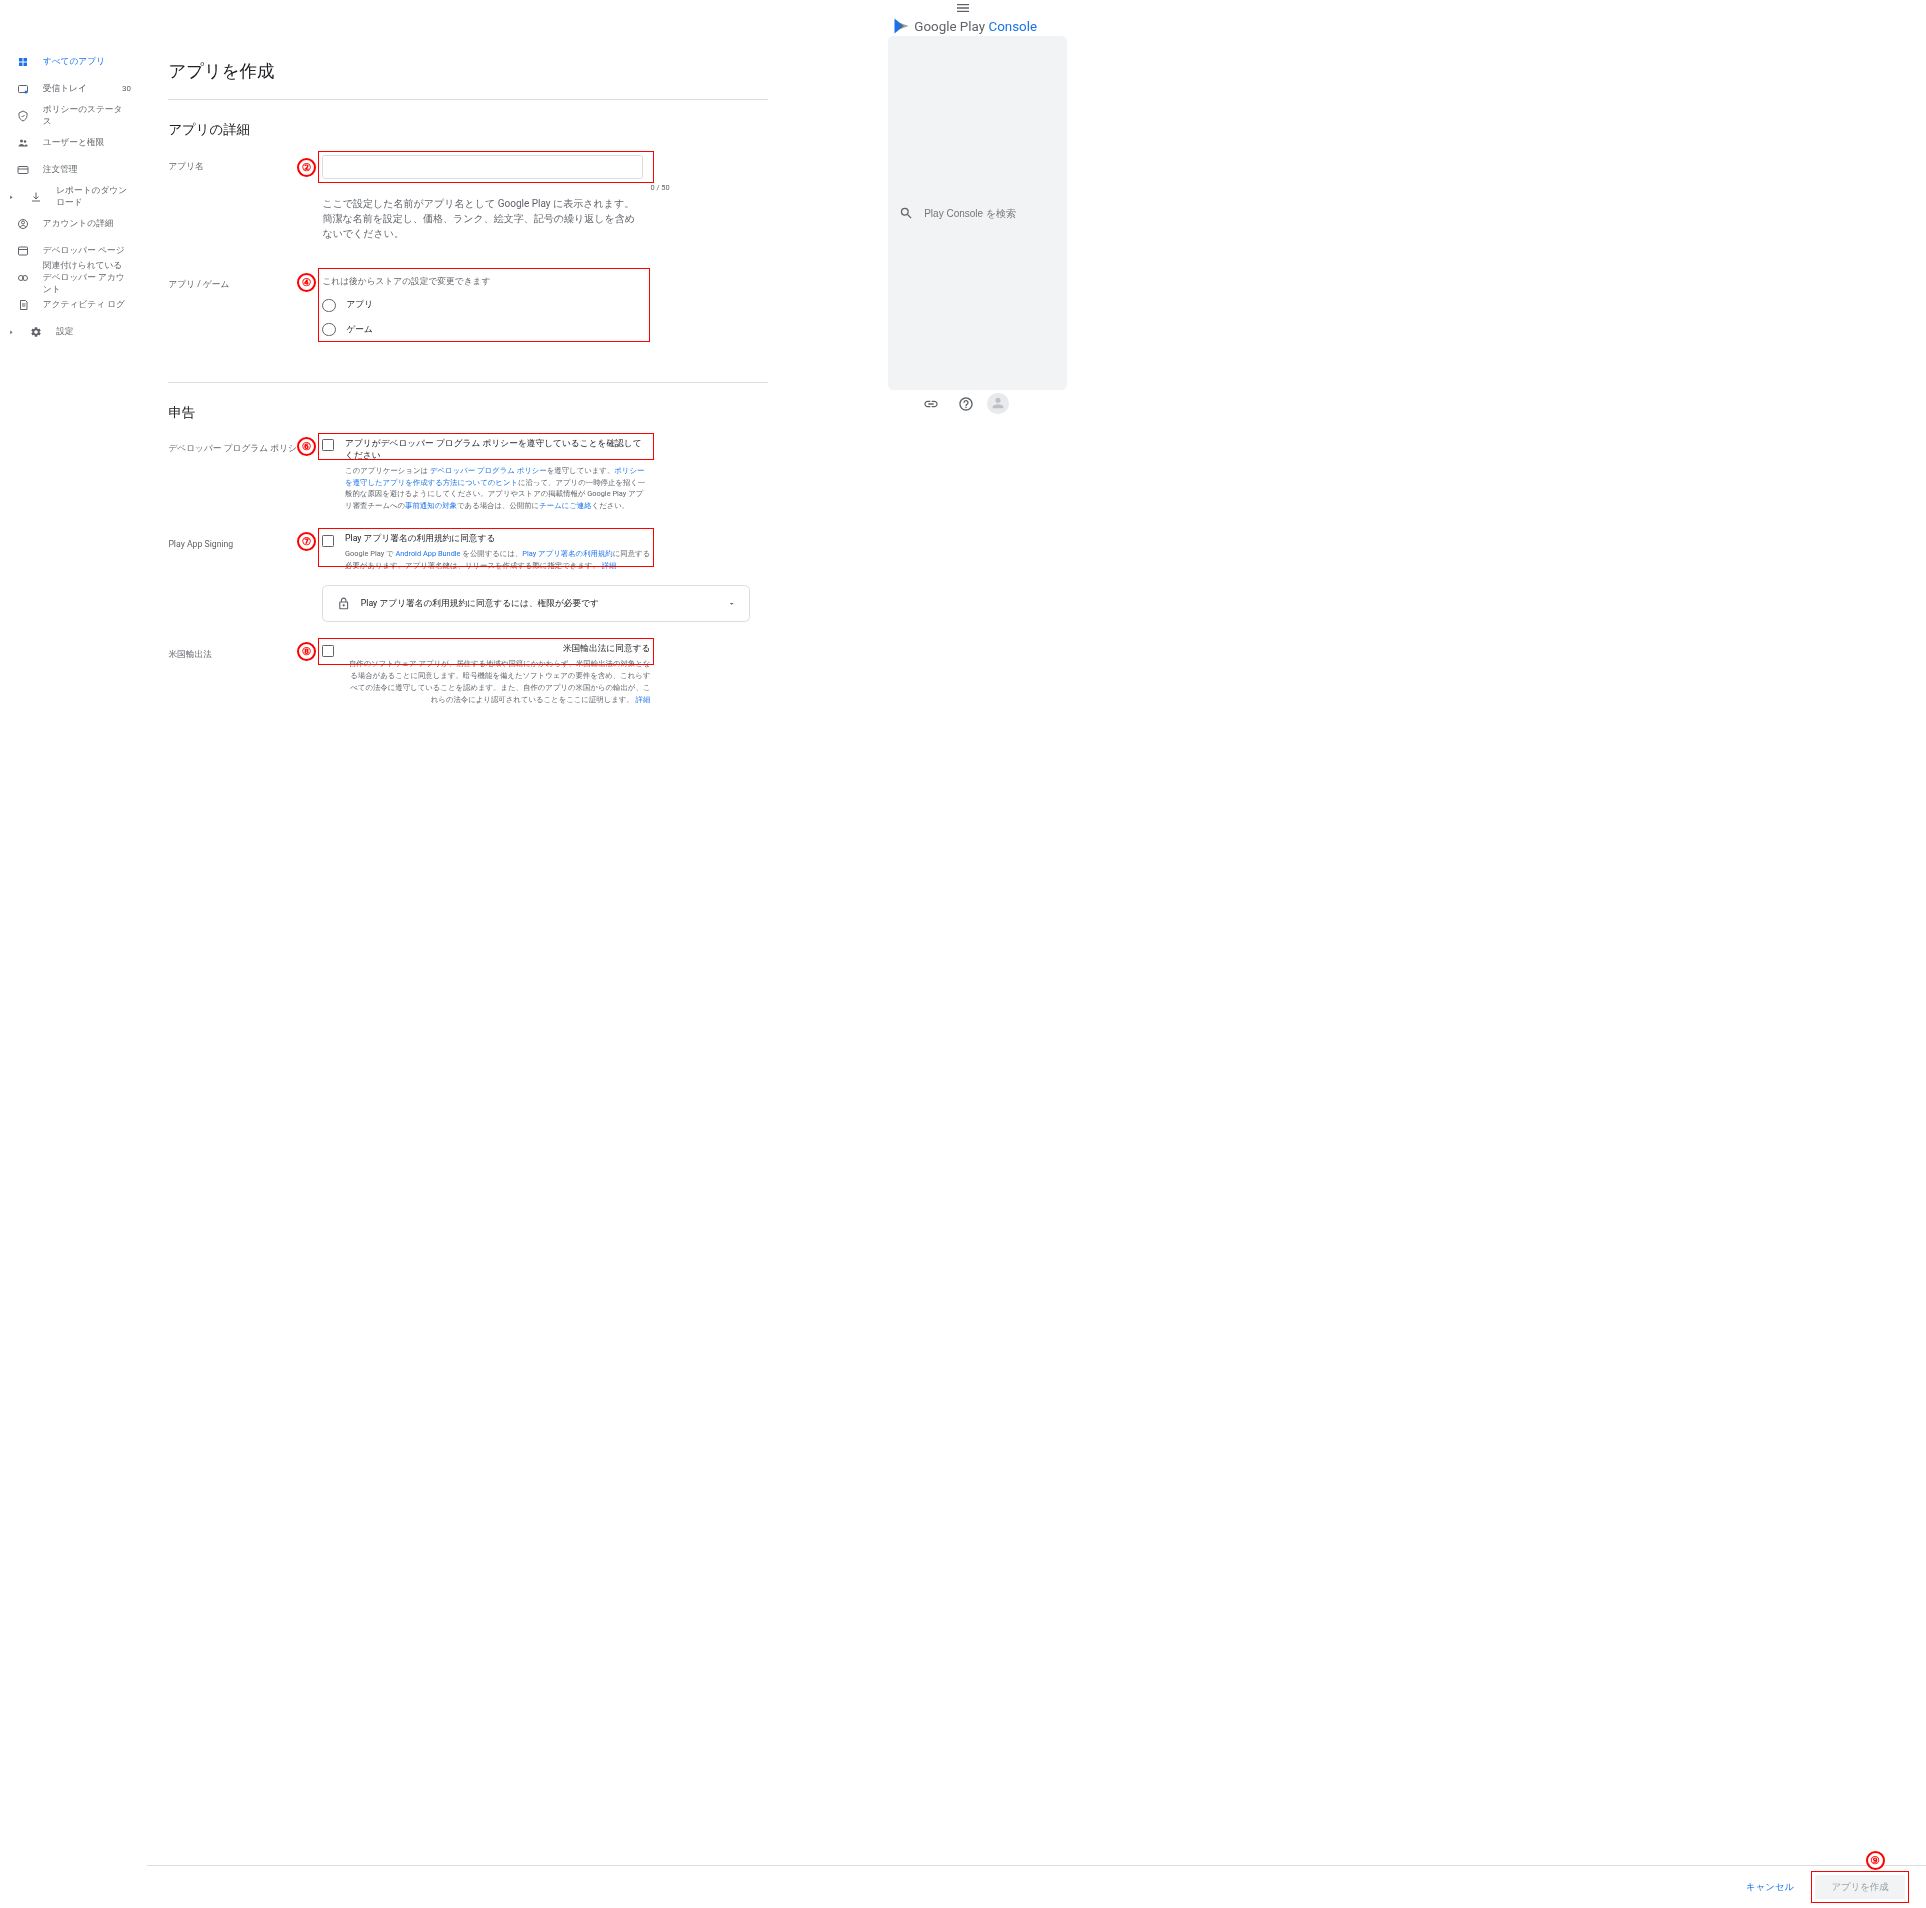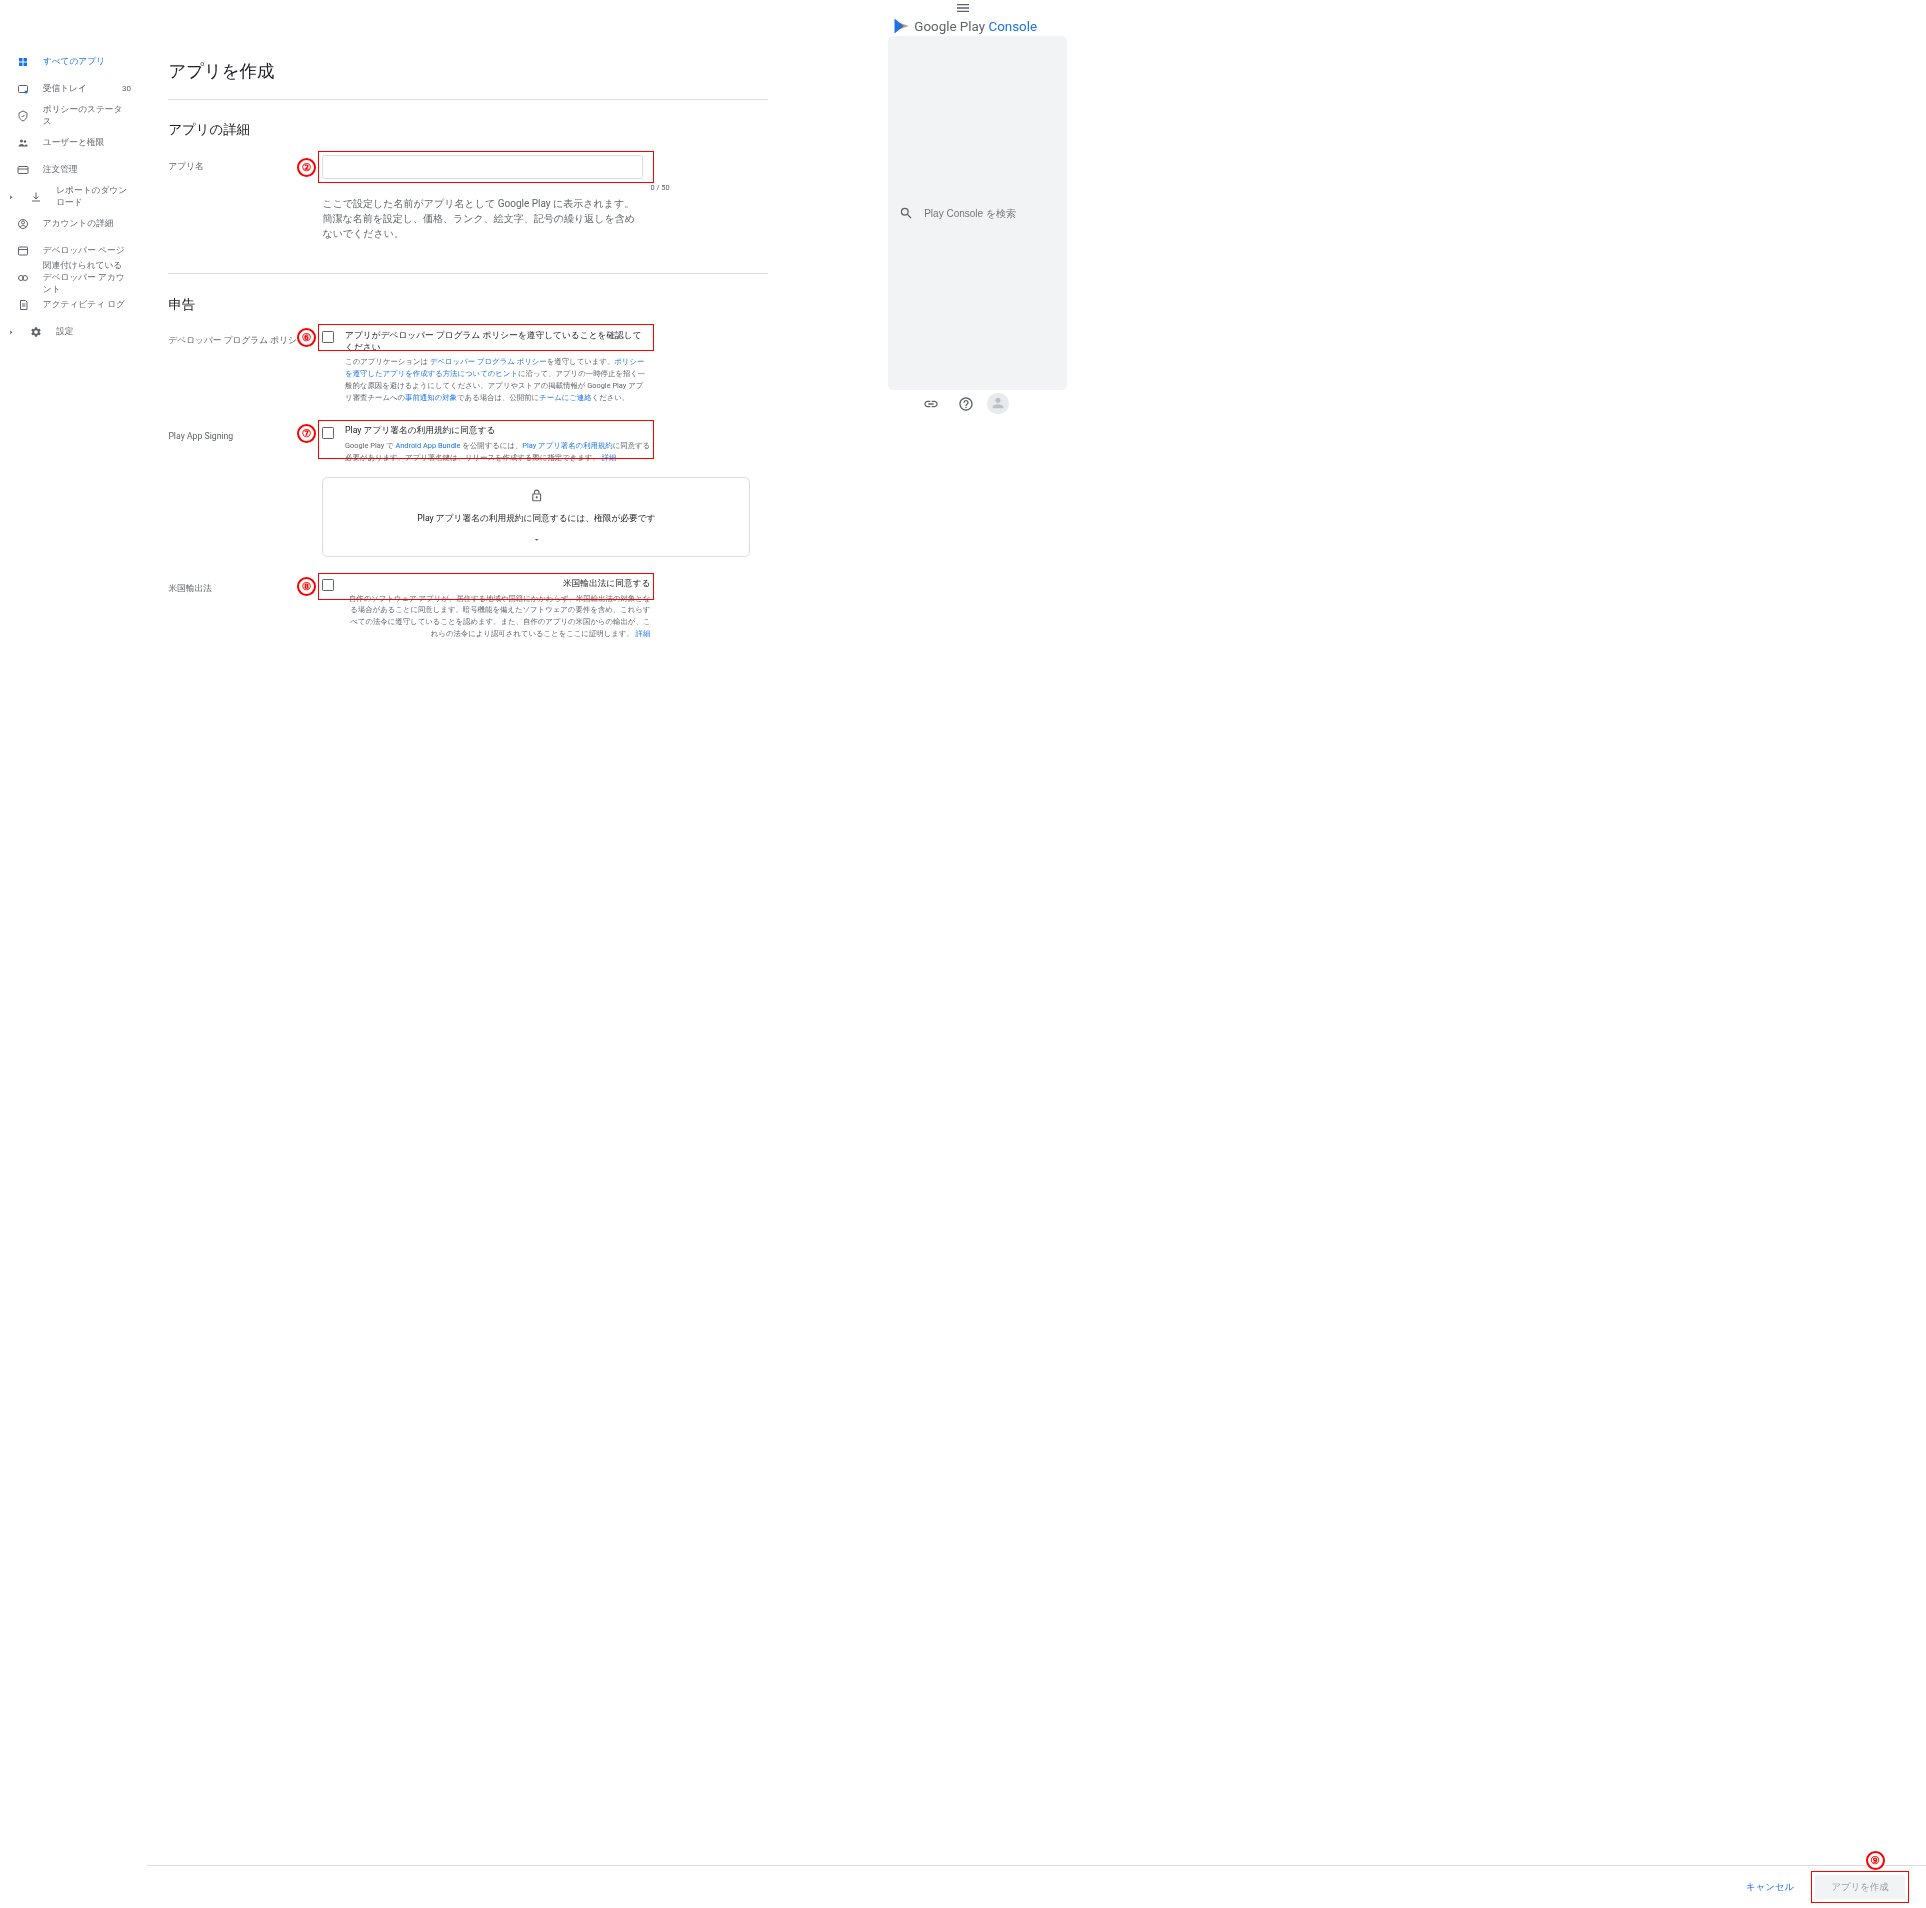--- a/index.html
+++ b/index.html
@@ -50,21 +50,21 @@
     .radio-circle { width: 13.4px; height: 13.4px; border: 1.3px solid #5f6368; border-radius: 50%; }
     .radio-label { font-size: 8.7px; }
     
     .checkbox-row { display: flex; gap: 10.7px; }
     .checkbox-box { width: 12px; height: 12px; border: 1.3px solid #5f6368; border-radius: 1.3px; flex-shrink: 0; margin-top: 1.3px; cursor: pointer; }
     .checkbox-content { flex: 1; }
     .checkbox-label { font-size: 8.7px; margin-bottom: 2.7px; }
     .checkbox-desc { font-size: 7.4px; color: #5f6368; line-height: 1.6; }
     .checkbox-desc a { color: #1a73e8; text-decoration: none; }
     
-    .expand-panel { border: 0.7px solid #dadce0; border-radius: 5.4px; padding: 10.7px 13.4px; display: flex; align-items: center; gap: 10.7px; margin-top: 13.4px; max-width: 428px; flex-direction: column; }
+    .expand-panel { border: 0.7px solid #dadce0; border-radius: 5.4px; padding: 10.7px 13.4px; display: flex; align-items: center; gap: 10.7px; margin-top: 13.4px; max-width: 428px; }
     .expand-panel-text { flex: 1; font-size: 8.7px; }
     
     .footer { position: fixed; bottom: 0; left: 147px; right: 0; height: 43px; border-top: 0.7px solid #dadce0; background: #fff; display: flex; align-items: center; justify-content: flex-end; padding: 0 21.4px; gap: 10.7px; }
     .btn-text { padding: 5.4px 10.7px; background: transparent; border: none; color: #1a73e8; cursor: pointer; font-size: 9.4px; }
     .btn-primary { padding: 5.4px 16px; background: #f1f3f4; border: none; border-radius: 2.7px; color: #9aa0a6; font-size: 9.4px; cursor: not-allowed; }
     
     svg { display: block; }
   </style>
 </head>
 <body>
@@ -238,20 +238,40 @@
         <div style="position:relative; max-width:328px;">
           <div class="red-box" style="top:-4px; left:-4px; right:-4px; height:32px;"></div>
           <input class="text-input" style="">
         </div>
         <div class="helper-text">ここで設定した名前がアプリ名として Google Play に表示されます。簡潔な名前を設定し、価格、ランク、絵文字、記号の繰り返しを含めないでください。</div>
         <div class="char-count" style="right:auto; left:328px; top:28px;">0 / 50</div>
       </div>
     </div>
 
 
+    <div class="form-row">
+      <div class="form-label-col">アプリ / ゲーム</div>
+      <div class="form-control-col">
+        <div class="red-badge" style="left:-25.4px; top:0px;">④</div>
+        <div style="position:relative; max-width:328px;">
+          <div class="red-box" style="top:-5.4px; left:-4px; right:0; height:74px;"></div>
+          <div class="radio-group">
+            <div class="radio-hint">これは後からストアの設定で変更できます</div>
+            <div class="radio-option">
+              <div class="radio-circle"></div>
+              <span class="radio-label">アプリ</span>
+            </div>
+            <div class="radio-option">
+              <div class="radio-circle"></div>
+              <span class="radio-label">ゲーム</span>
+            </div>
+          </div>
+        </div>
+      </div>
+    </div>
 
 
     <div class="divider-full"></div>
     <h2 class="section-title">申告</h2>
 
     <div class="form-row" style="margin-bottom:21.4px;">
       <div class="form-label-col">デベロッパー プログラム ポリシー</div>
       <div class="form-control-col">
         <div class="red-badge" style="left:-25.4px; top:-1.3px;">⑥</div>
         <div style="position:relative; max-width:328px;">

